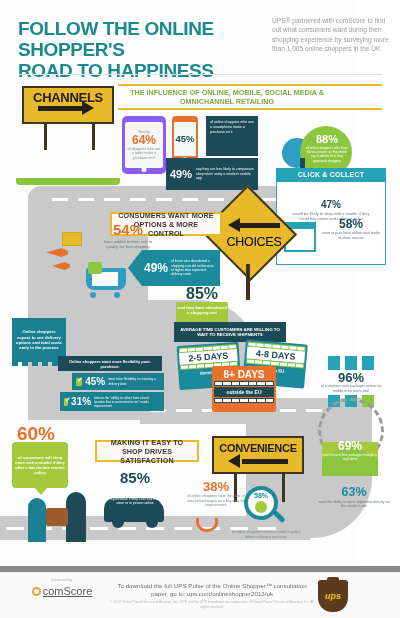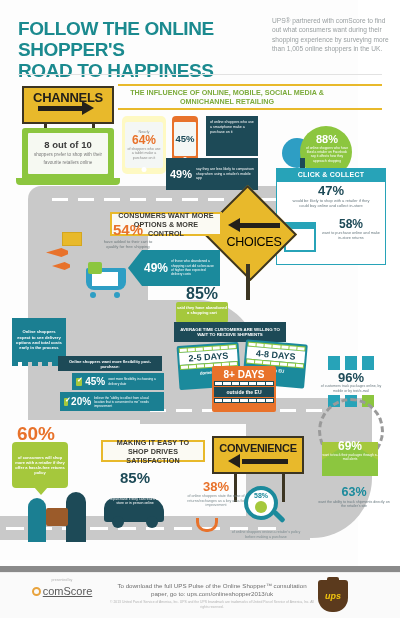--- a/index.html
+++ b/index.html
@@ -61,21 +61,21 @@
   .card { position: absolute; }
   .pct { font-weight: bold; line-height: 1; }
   .cap { line-height: 7.4px; }
 
   .box-teal   { background: #1b7f92; color: #ffffff; }
   .box-dark   { background: #1d4a57; color: #ffffff; }
   .box-white  { background: #ffffff; }
 
   
   .tablet {
-    position: absolute; background: #fef9c3; border-radius: 5px;
+    position: absolute; background: #8b5cf6; border-radius: 5px;
     display: flex; align-items: center; justify-content: center;
   }
   .tablet-screen { background: #f4f7f5; border-radius: 2px; width: 88%; height: 78%;
     display:flex; flex-direction:column; align-items:center; justify-content:center; }
   .tablet-home { position: absolute; bottom: 2px; left: 50%; transform: translateX(-50%);
     width: 5px; height: 5px; border-radius: 50%; background: #ffffff; }
 
   .phone {
     position: absolute; background: #e8722b; border-radius: 4px;
     display: flex; align-items: center; justify-content: center;
@@ -191,26 +191,20 @@
   <div class="sign" style="left:22px; top:86px; width:92px; height:38px; padding-top:3px;">
     <div class="sign-label">CHANNELS</div>
     <div class="arrow-r" style="width:60px;">
       <div class="arrow-bar" style="left:0; width:46px;"></div>
       <div class="arrow-head" style="left:44px; border-left:12px solid #23201a;"></div>
     </div>
   </div>
   <div class="sign-post" style="left:44px; top:124px; height:26px;"></div>
   <div class="sign-post" style="left:92px; top:124px; height:26px;"></div>
 
-  <div class="laptop-top" style="left:22px; top:128px; width:92px; height:50px;">
-    <div class="laptop-screen">
-      <div class="pct" style="font-size:9.5px; color:#3c3c3c;">8 out of 10</div>
-      <div class="cap" style="font-size:4.6px; color:#7a7a7a; text-align:center; width:70px; margin-top:2px;">shoppers prefer to shop with their favourite retailers online</div>
-    </div>
-  </div>
   <div class="laptop-base" style="left:16px; top:178px; width:104px; height:7px;"></div>
 
   <div class="head-strip" style="left:118px; top:88px; width:218px;">THE INFLUENCE OF ONLINE, MOBILE, SOCIAL MEDIA &amp; OMNICHANNEL RETAILING</div>
   <div class="hline" style="left:118px; top:84px; width:264px;"></div>
   <div class="hline" style="left:118px; top:108px; width:264px;"></div>
 
   <div class="tablet" style="left:122px; top:116px; width:44px; height:58px;">
     <div class="tablet-screen">
       <div style="font-size:3.8px; color:#8b8b8b;">Nearly</div>
       <div class="pct" style="font-size:12px; color:#e8722b;">64%</div>
@@ -245,21 +239,21 @@
 
   <div style="position:absolute; left:300px; top:158px; width:5px; height:16px; background:#1d4a57;"></div>
   <div style="position:absolute; left:296px; top:173px; width:0; height:0;
               border-left:7px solid transparent; border-right:7px solid transparent;
               border-top:9px solid #1d4a57;"></div>
 
   <div class="tag-teal" style="left:276px; top:168px; width:110px; height:13px; font-size:7px; letter-spacing:0.2px;">CLICK &amp; COLLECT</div>
   <div class="card box-white" style="left:276px; top:181px; width:110px; height:84px; border:1.5px solid #27a3b8;"></div>
 
   <div class="card" style="left:280px; top:184px; width:102px; text-align:center;">
-    <div class="pct" style="font-size:13px; color:#1d4a57;">47%</div>
+    <div class="pct" style="font-size:10px; color:#1d4a57;margin-top:16px;">47%</div>
     <div class="cap" style="font-size:4px; color:#6a7a80; line-height:5.2px; margin-top:1px; padding:0 8px;">would be likely to shop with a retailer if they could buy online and collect in-store</div>
   </div>
 
   <div style="position:absolute; left:284px; top:222px; width:32px; height:30px; border:2px solid #27a3b8; background:#fff;"></div>
   <div style="position:absolute; left:284px; top:222px; width:32px; height:7px; background:#27a3b8;"></div>
   <div class="card" style="left:320px; top:218px; width:62px; text-align:center;">
     <div class="pct" style="font-size:12px; color:#1d4a57;">58%</div>
     <div class="cap" style="font-size:3.8px; color:#6a7a80; line-height:4.8px; margin-top:1px;">want to purchase online and make in-store returns</div>
   </div>
 
@@ -325,21 +319,21 @@
   <div class="card box-teal" style="left:72px; top:373px; width:92px; height:17px; padding:2px 4px;
               display:flex; align-items:center; gap:3px;">
     <span class="checkbox"></span>
     <span class="pct" style="font-size:10px;">45%</span>
     <span class="cap" style="font-size:3.2px; line-height:4.2px;">want more flexibility in choosing a delivery date</span>
   </div>
 
   <div class="card box-teal" style="left:60px; top:392px; width:104px; height:19px; padding:2px 4px;
               display:flex; align-items:center; gap:3px;">
     <span class="checkbox"></span>
-    <span class="pct" style="font-size:10px;">20%</span>
+    <span class="pct" style="font-size:10px;">31%</span>
     <span class="cap" style="font-size:3.1px; line-height:4px;">believe the "ability to collect from a local location that is convenient to me" needs improvement</span>
   </div>
 
   <div class="card box-dark" style="left:174px; top:322px; width:112px; height:20px; padding:2px;
               display:flex; align-items:center; justify-content:center;">
     <div style="font-size:4.4px; line-height:5.4px; text-align:center; font-weight:bold;">AVERAGE TIME CUSTOMERS ARE WILLING TO WAIT TO RECEIVE SHIPMENTS</div>
   </div>
 
   <div class="calendar" style="left:178px; top:344px; width:62px; height:44px; background:#1b8a9c; padding:2px; transform:rotate(-4deg);">
     <div class="cal-grid" style="background:#8cc63f;">
@@ -431,21 +425,21 @@
   <div class="card" style="left:322px; top:440px; width:56px; text-align:center; z-index:5;">
     <div class="pct" style="font-size:12px; color:#ffffff;">69%</div>
     <div class="cap" style="font-size:3.2px; color:#ffffff; line-height:4.2px; margin-top:1px;">want to track their packages through e-mail alerts</div>
   </div>
 
   <div class="card" style="left:318px; top:486px; width:72px; text-align:center;">
     <div class="pct" style="font-size:12.5px; color:#1b8a9c;">63%</div>
     <div class="cap" style="font-size:3.6px; color:#6a7a80; line-height:4.6px; margin-top:1px;">want the ability to track shipments directly on the retailer's site</div>
   </div>
 
-  <div class="banner" style="left:101px; top:440px; width:104px; height:22px; padding:0 4px;">MAKING IT EASY TO SHOP DRIVES SATISFACTION</div>
+  <div class="banner" style="left:95px; top:440px; width:104px; height:22px; padding:0 4px;">MAKING IT EASY TO SHOP DRIVES SATISFACTION</div>
 
   <div class="sign" style="left:212px; top:436px; width:92px; height:38px; padding-top:3px;">
     <div class="sign-label" style="font-size:11px;">CONVENIENCE</div>
     <div class="arrow-l" style="width:60px; height:10px;">
       <div class="arrow-bar" style="right:0; width:46px; top:1px;"></div>
       <div class="arrow-head" style="left:0; top:-4px; border-right:12px solid #23201a;"></div>
     </div>
   </div>
   <div class="sign-post" style="left:234px; top:474px; height:28px;"></div>
   <div class="sign-post" style="left:282px; top:474px; height:28px;"></div>

